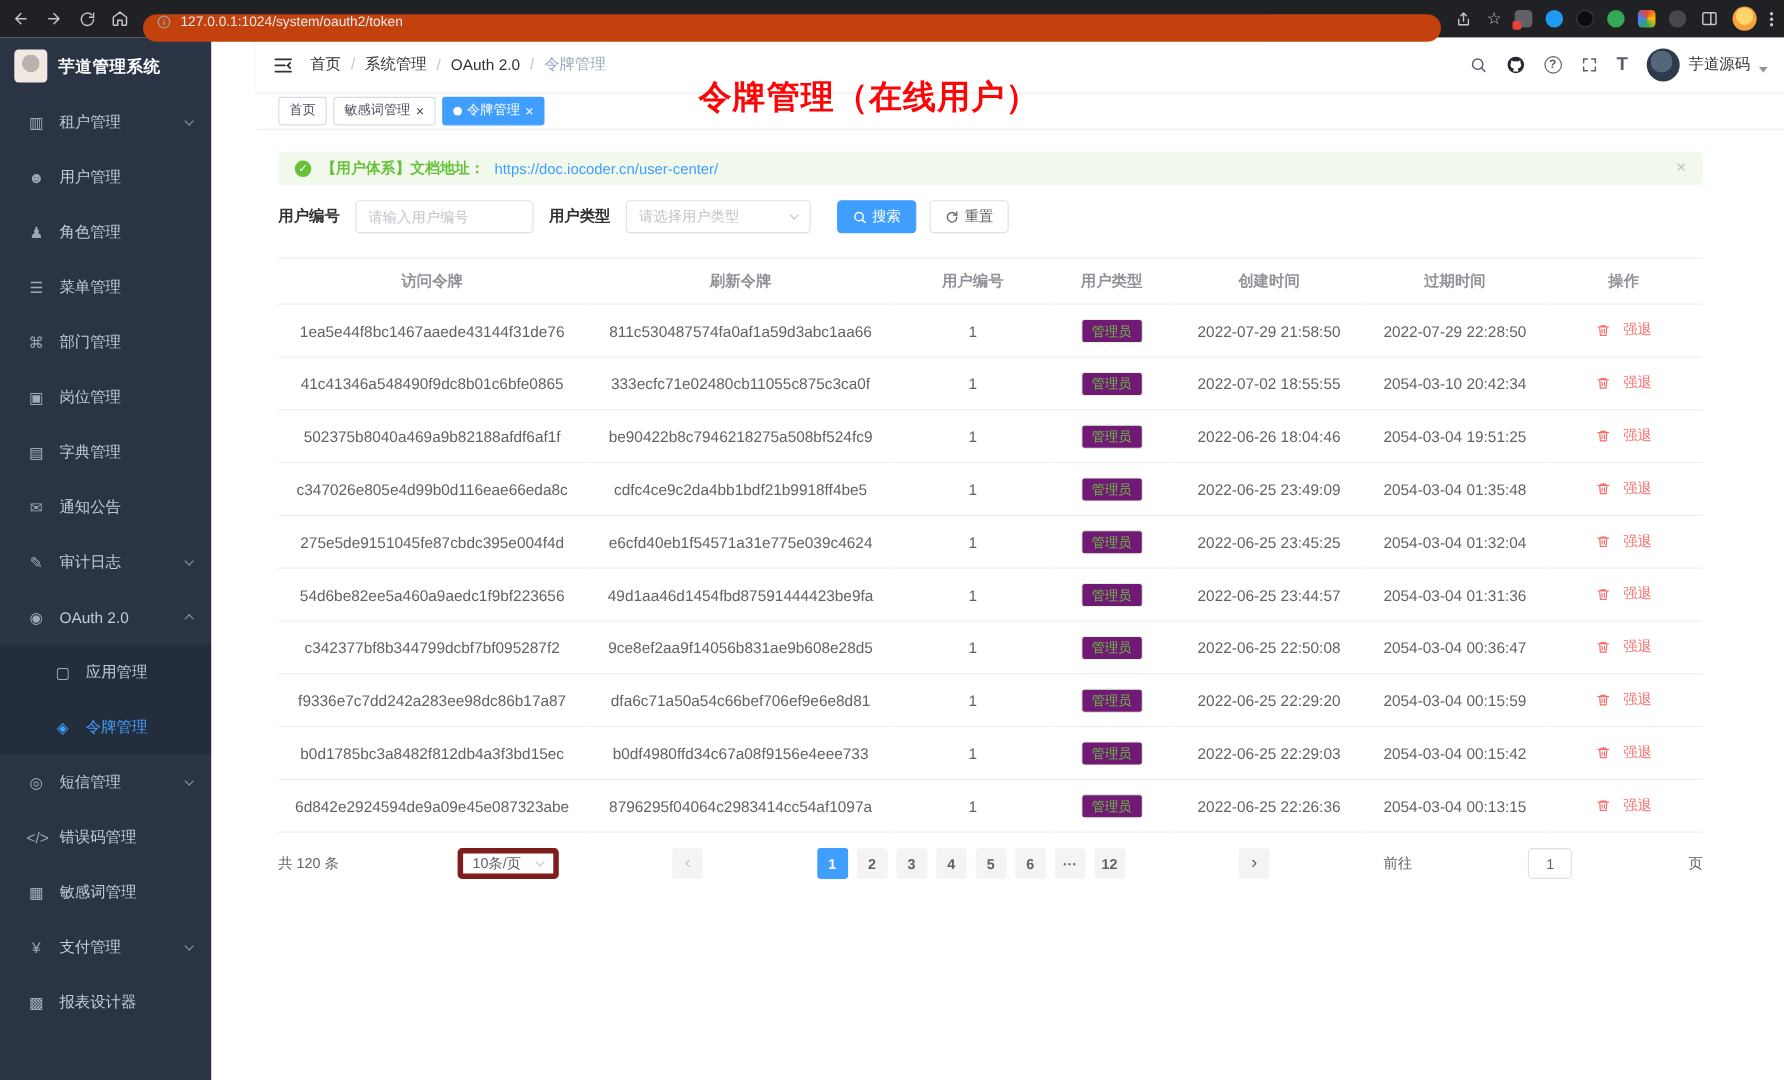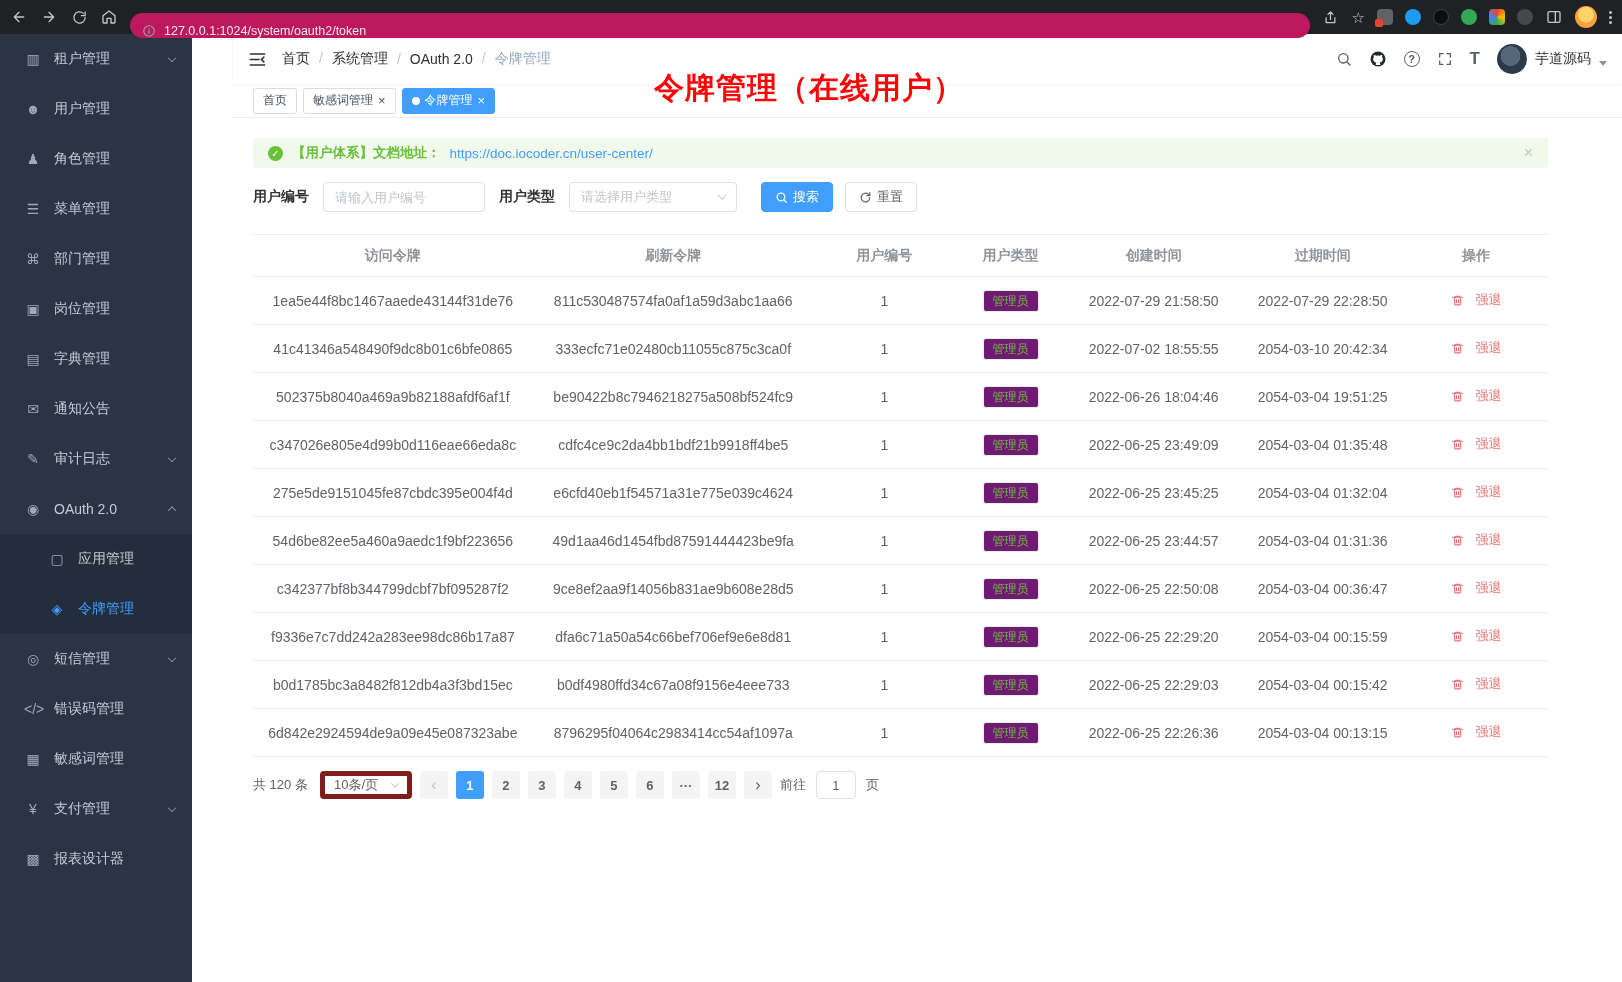--- a/index.html
+++ b/index.html
@@ -4,22 +4,22 @@
 <style>
   * { margin:0; padding:0; box-sizing:border-box; }
   html,body { width:1622px; height:982px; overflow:hidden; background:#fff;
     font-family:"Liberation Sans","DejaVu Sans",sans-serif; }
 
   
   .chrome { position:absolute; top:0; left:0; right:0; height:34px; background:#202124;
     display:flex; align-items:center; padding:0 10px; gap:12px; z-index:40; }
   .nav-ic { width:18px; height:18px; display:flex; align-items:center; justify-content:center;
     background:none; border:none; color:#c4c7c5; cursor:pointer; flex:none; }
-  .omnibox { flex:1; height:25px; background:#be185d; border-radius:13px; display:flex;
-    align-items:flex-end; padding:0 12px; gap:8px; min-width:0;margin-top:16px; }
+  .omnibox { flex:1; height:25px; background:#c2410c; border-radius:13px; display:flex;
+    align-items:flex-start; padding:0 12px; gap:8px; min-width:0;margin-top:16px; }
   .omnibox .url { color:#e8eaed; font-size:12.5px; white-space:nowrap; overflow:hidden; }
   .chrome-right { display:flex; align-items:center; gap:12px; flex:none; }
   .glyph-ic { color:#c4c7c5; font-size:15px; background:none; border:none; cursor:pointer; line-height:1; }
   .ext { width:16px; height:16px; border-radius:50%; position:relative; border:none; cursor:pointer; flex:none; }
   .ext-a { border-radius:4px; background:#5f6368; }
   .ext-a .ebadge { position:absolute; width:8px; height:8px; background:#e94235; left:-2px; bottom:-2px; border-radius:2px; }
   .ext-b { background:#1d9bf0; }
   .ext-c { background:#0c0d0e; border:1px solid #3c4043; }
   .ext-d { background:#34a853; }
   .ext-e { border-radius:4px; background:conic-gradient(#e94235,#fbbc04,#34a853,#4285f4,#e94235); }
@@ -107,37 +107,37 @@
   table.grid { width:100%; margin-top:22px; border-collapse:collapse; table-layout:fixed; }
   .grid th { height:42px; font-size:14px; color:#909399; font-weight:700; text-align:center;
     border-top:1px solid #ebeef5; border-bottom:1px solid #ebeef5; }
   .grid td { height:48px; font-size:14px; color:#606266; text-align:center;
     border-bottom:1px solid #ebeef5; white-space:nowrap; overflow:hidden; }
   .badge { display:inline-block; padding:1px 9px; font-size:12px; line-height:18px; color:#67c23a;
     background:#701a75; border:1px solid #e1f3d8; border-radius:3px; }
   .kick { display:inline-flex; align-items:center; gap:12px; color:#f56c6c; font-size:13px;
     background:none; border:none; cursor:pointer; font-family:inherit; }
 
-  .pagination { display:flex; align-items:center; justify-content:flex-start; gap:8px;
+  .pagination { display:flex; align-items:center; justify-content:space-between; gap:8px;
     margin-top:14px; font-size:13px; color:#606266; }
   .size-select { width:92px; height:28px; border:5px solid #7f1d1d; border-radius:4px;
     display:flex; align-items:center; justify-content:space-between; padding:0 9px;
     color:#606266; cursor:pointer; margin-left:4px; }
   .pages { display:flex; gap:8px; }
   .pg-btn { min-width:28px; height:28px; background:#f4f4f5; border:none; border-radius:3px;
     color:#606266; font-size:13px; font-weight:600; display:flex; align-items:center;
     justify-content:center; cursor:pointer; padding:0 5px; font-family:inherit; }
   .pg-btn.active { background:#409eff; color:#fff; }
   .pg-btn.arrow { font-size:16px; font-weight:400; }
   .pg-btn.disabled { color:#c0c4cc; cursor:default; }
   .goto-input { width:40px; height:28px; border:1px solid #dcdfe6; border-radius:4px;
     text-align:center; font-size:13px; color:#606266; outline:none; margin:0 2px;
     font-family:inherit; }
 
-  .annotation { position:absolute; left:654px; top:68px; z-index:60; font-size:30px;
+  .annotation { position:absolute; left:635px; top:68px; z-index:60; font-size:30px;
     font-weight:800; color:#fb0506; letter-spacing:1px; pointer-events:none; }
 </style>
 </head>
 <body>
 
 <div class="chrome">
   <button class="nav-ic">
     <svg width="16" height="16" viewBox="0 0 24 24" fill="none" stroke="currentColor" stroke-width="2" stroke-linecap="round" stroke-linejoin="round">
         <path d="M19 12H5M12 19l-7-7 7-7"></path>
       </svg>
@@ -188,20 +188,24 @@
     <button class="b-avatar"></button>
     <button class="dots">
         <i></i>
         <i></i>
         <i></i>
       </button>
   </div>
 </div>
 
 <aside class="sidebar">
+  <div class="logo">
+    <span class="logo-img"></span>
+    <span class="logo-title">芋道管理系统</span>
+  </div>
   <nav class="menu">
 
       <div class="menu-item chevable chev-down">
         <span class="mi-icon">▥</span>
         <span class="mi-label">租户管理</span>
         <span class="chev"></span>
       </div>
 
       <div class="menu-item">
         <span class="mi-icon">☻</span>

